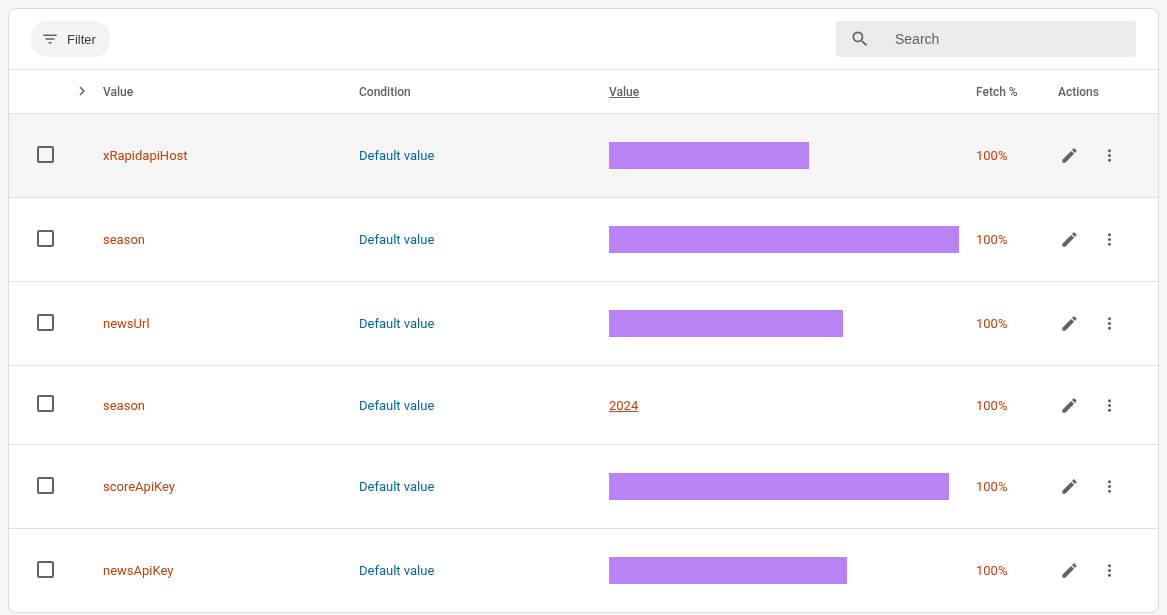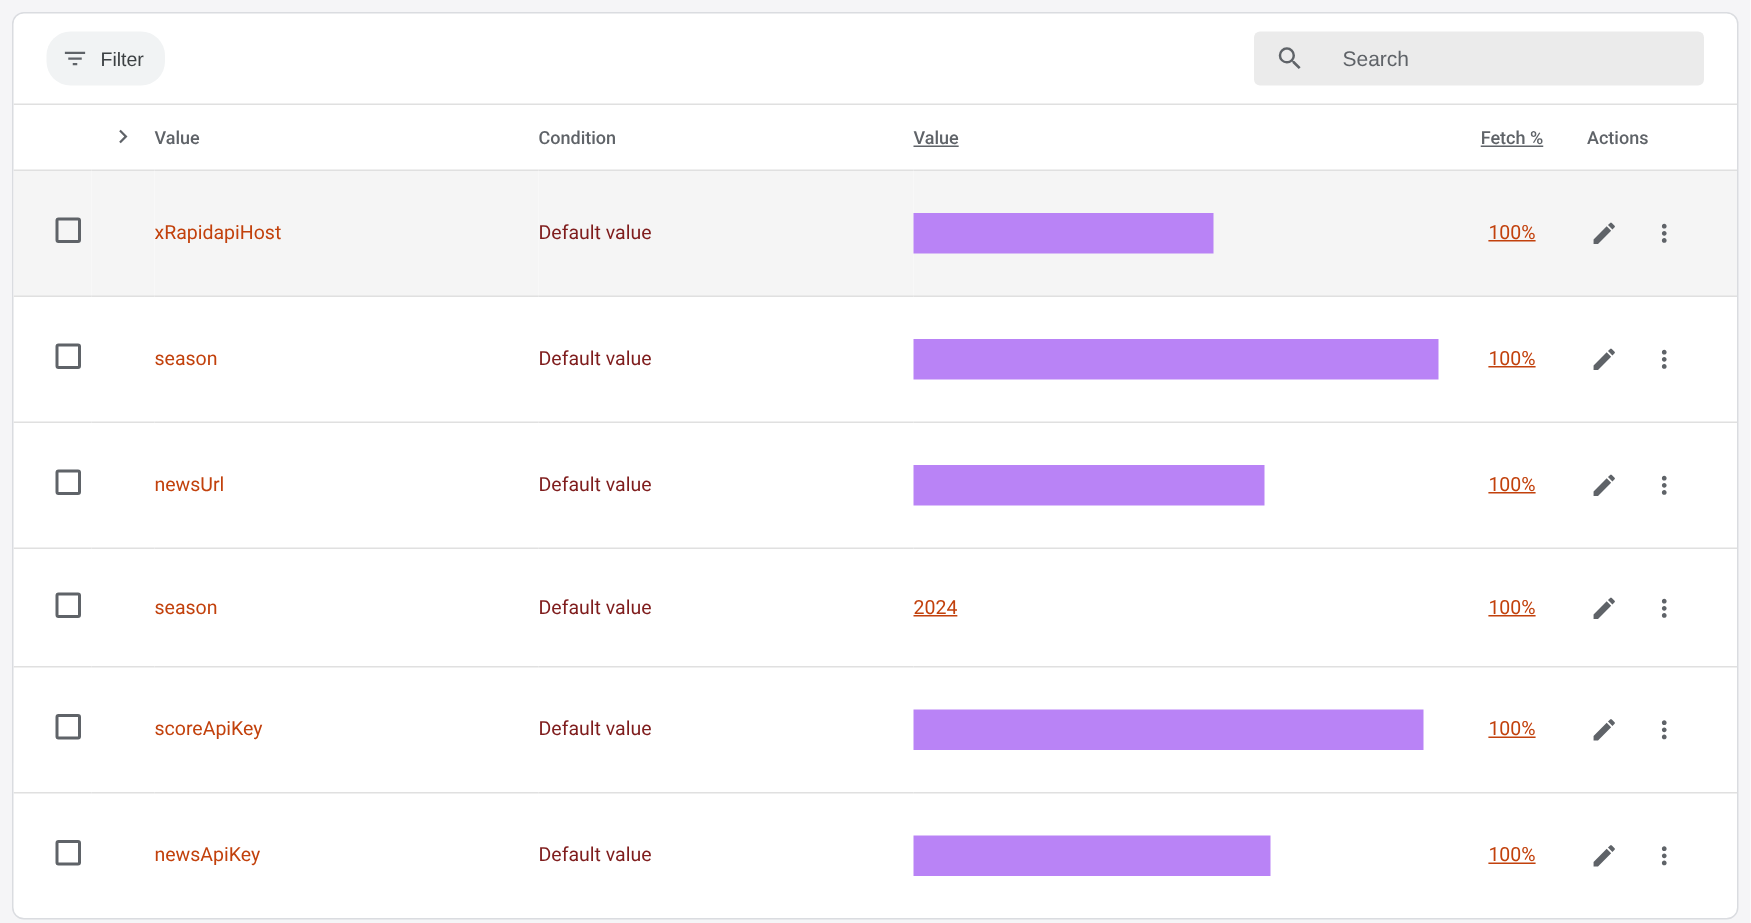--- a/index.html
+++ b/index.html
@@ -103,22 +103,22 @@
 
     .col-check { width: 52px; padding-left: 28px; }
     .col-expand { width: 42px; padding-left: 10px; }
     .col-name { width: 256px; }
     .col-condition { width: 250px; color: #5f6368; }
     .col-value { width: auto; text-decoration: underline; }
     .col-fetch { width: 82px; text-align: right; padding-right: 18px; }
     .col-actions { width: 100px; }
 
     th.col-check, td.col-check { padding-left: 28px; }
-    th.col-fetch, td.col-fetch { text-align: center; padding-right: 18px; text-decoration: underline; }
-    td.col-condition { color: #7f1d1d; }
+    th.col-fetch, td.col-fetch { text-align: left; padding-right: 18px; }
+    td.col-condition { color: #0369a1; }
 
     .checkbox {
       width: 17px;
       height: 17px;
       border: 2px solid #5f6368;
       border-radius: 2px;
       display: inline-block;
       cursor: pointer;
     }
 

